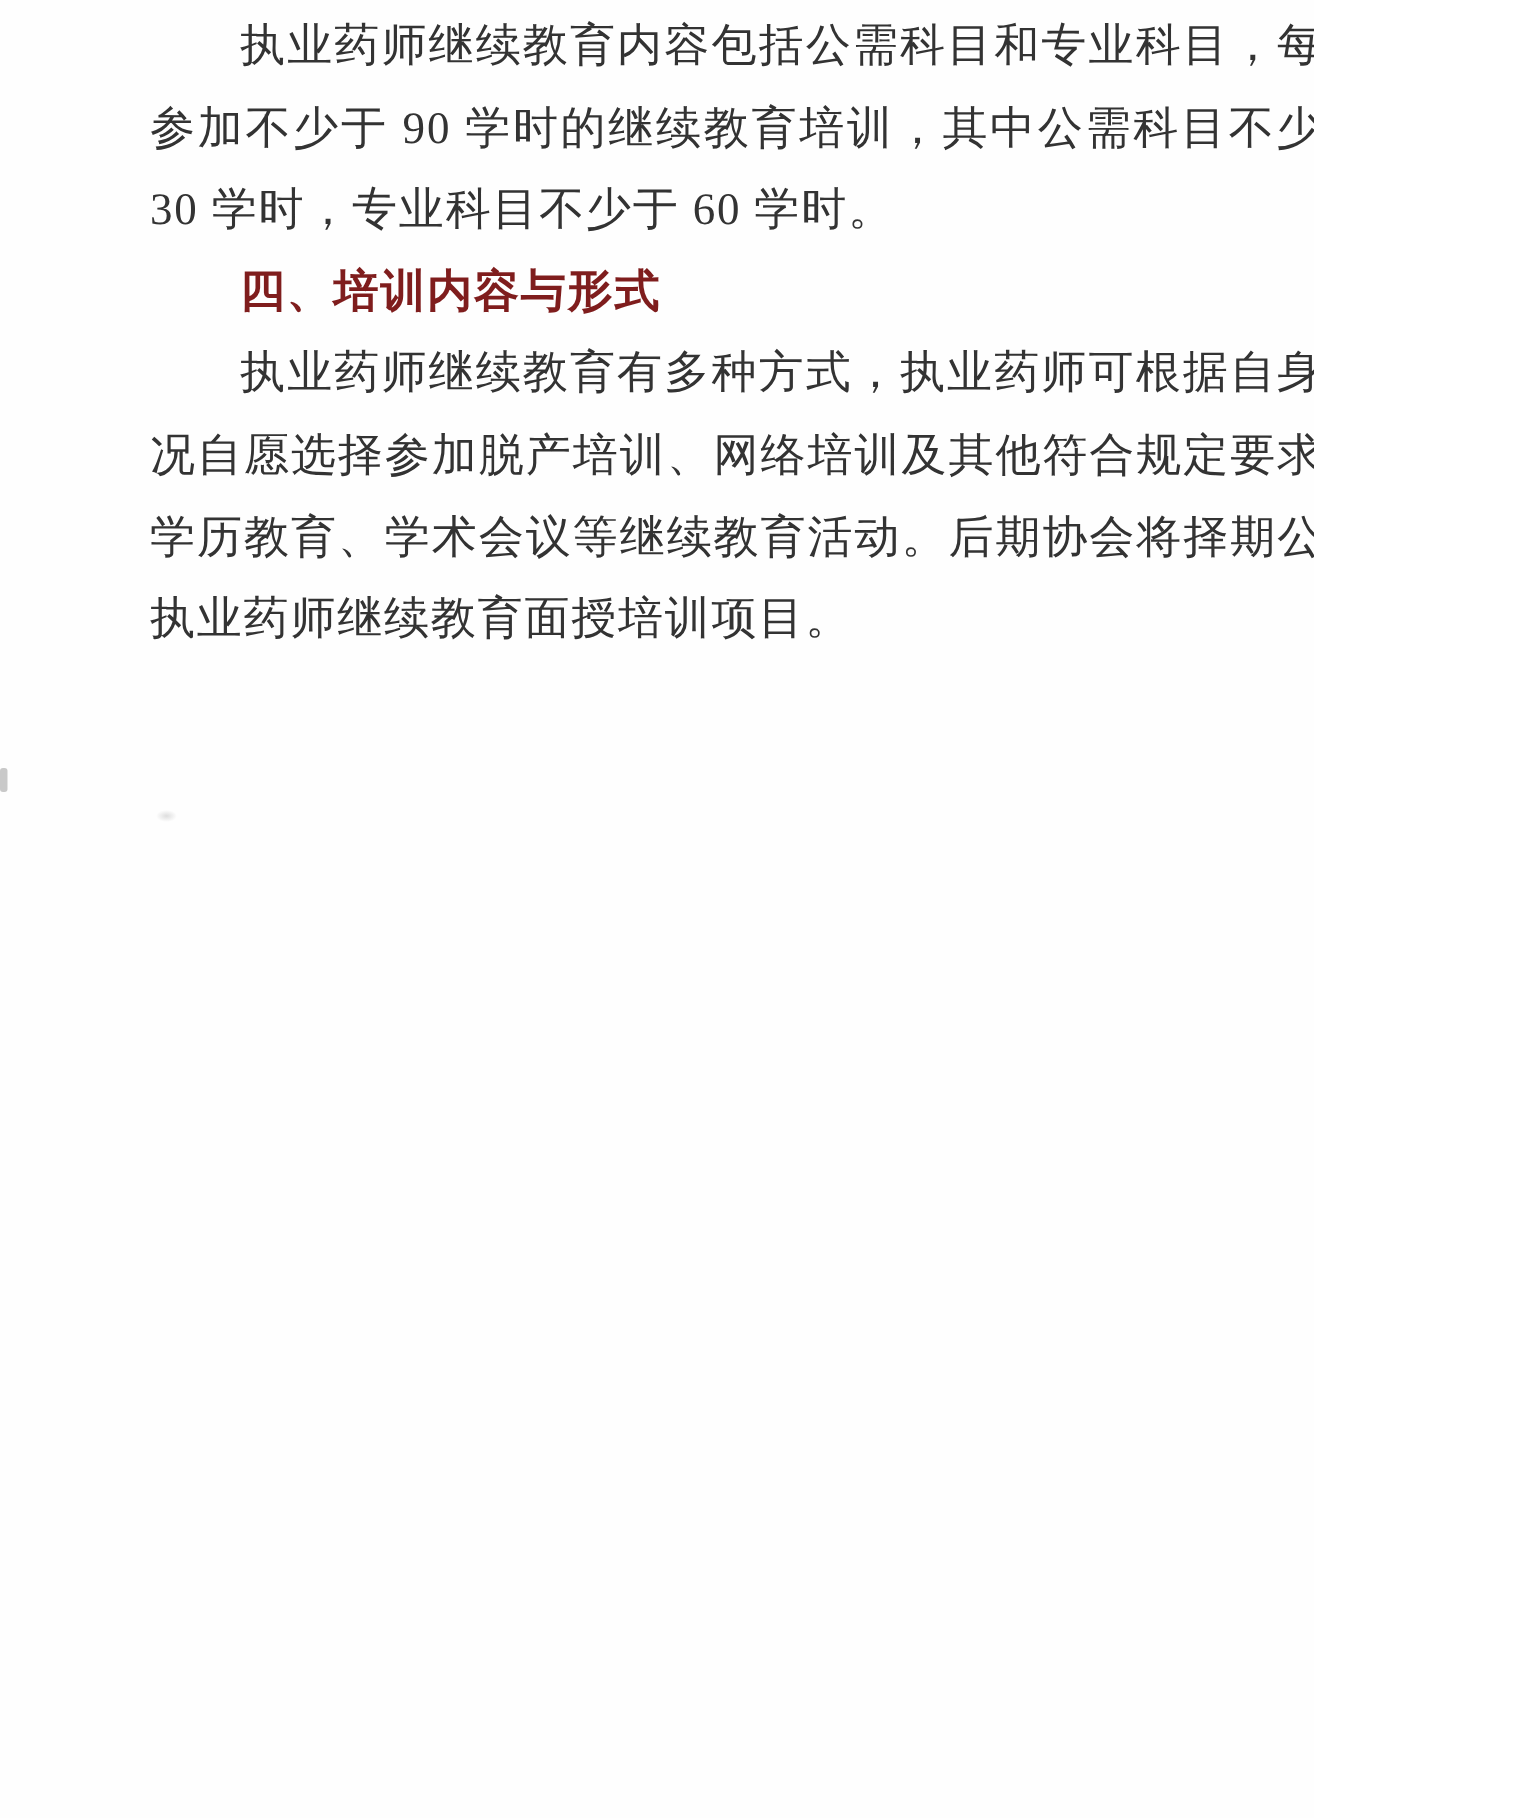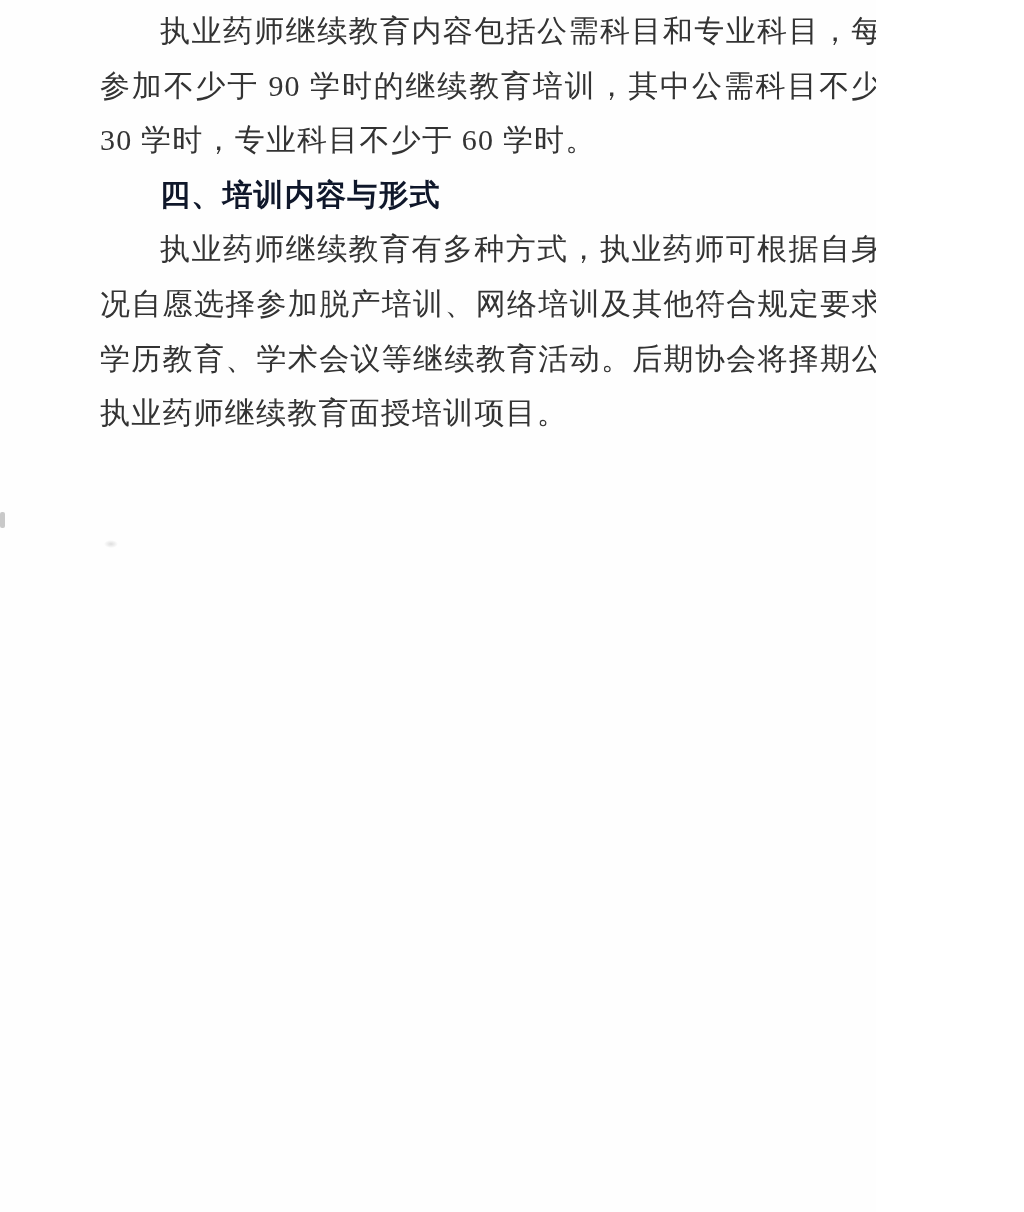--- a/index.html
+++ b/index.html
@@ -36,21 +36,21 @@
     text-indent: 2em;
     font-weight: 400;
   }
   .heading {
     margin: 0;
     padding: 0;
     font-family: "Liberation Sans", sans-serif;
     font-size: 30px;
     line-height: 54.6px;
     letter-spacing: 1.2px;
-    color: #0f172a;
+    color: #7f1d1d;
     text-indent: 2em;
     font-weight: 700;
   }
   .artifact-left-edge {
     position: absolute;
     left: 0px;
     top: 512px;
     width: 5px;
     height: 16px;
     background: #c9c9c9;

